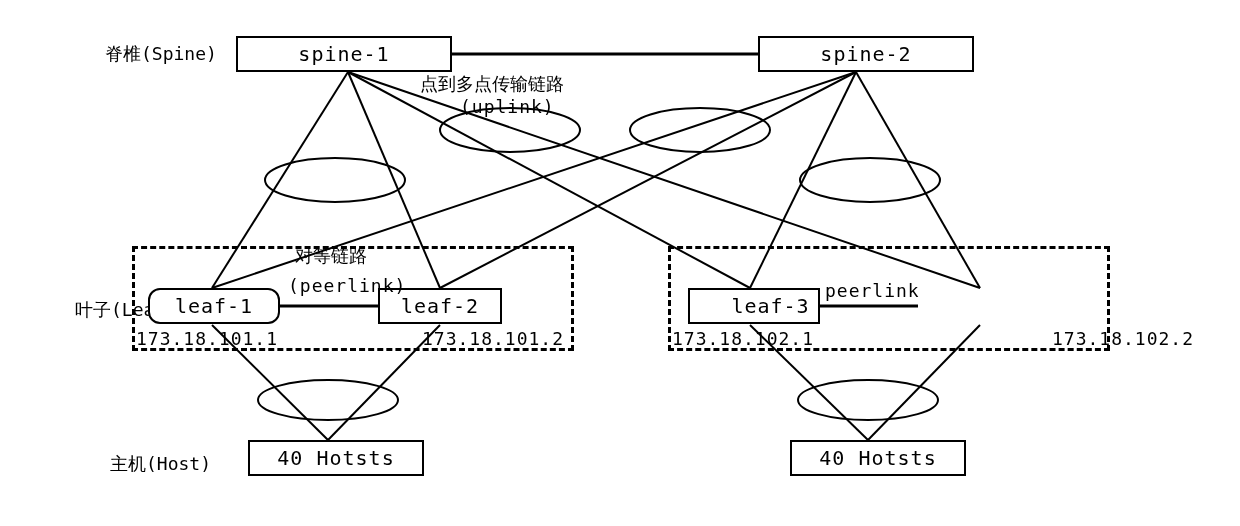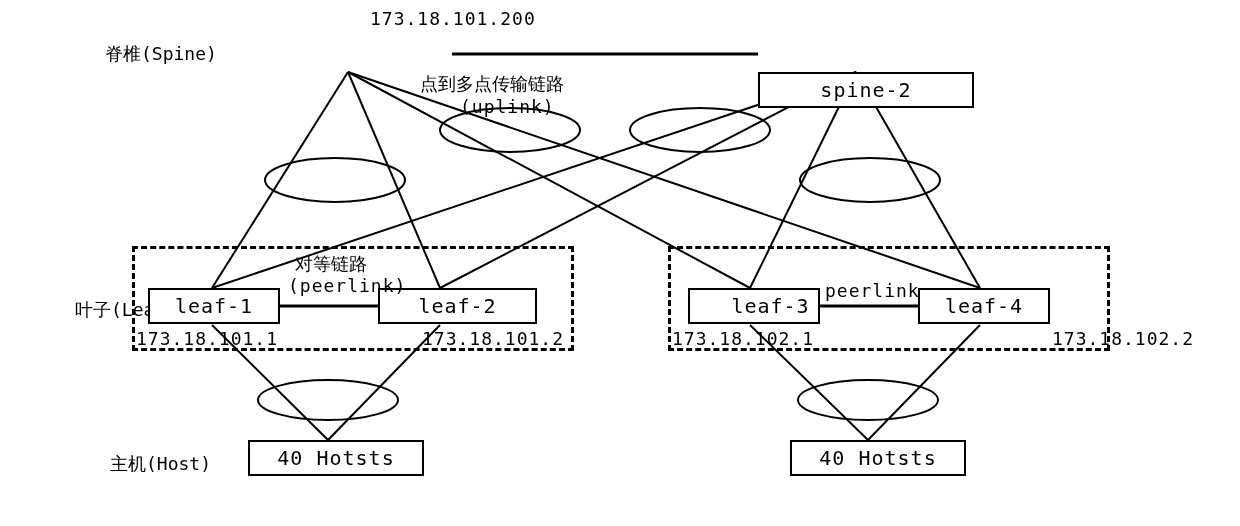--- a/index.html
+++ b/index.html
@@ -79,44 +79,43 @@
 
     <line x1="212" y1="325" x2="328" y2="440" stroke="#000" stroke-width="2"></line>
     <line x1="440" y1="325" x2="328" y2="440" stroke="#000" stroke-width="2"></line>
     <ellipse cx="328" cy="400" rx="70" ry="20" fill="none" stroke="#000" stroke-width="2"></ellipse>
 
     <line x1="750" y1="325" x2="868" y2="440" stroke="#000" stroke-width="2"></line>
     <line x1="980" y1="325" x2="868" y2="440" stroke="#000" stroke-width="2"></line>
     <ellipse cx="868" cy="400" rx="70" ry="20" fill="none" stroke="#000" stroke-width="2"></ellipse>
   </svg>
 
-  <div class="label mono" style="left:370px; top:8px;">173.18.101.200</div>
 
   <div class="label" style="left:105px; top:42px;">脊椎(Spine)</div>
   <div class="label" style="left:75px;  top:298px;">叶子(Leaf)</div>
   <div class="label" style="left:110px; top:452px;text-align:right;">主机(Host)</div>
 
-  <div class="box" style="left:758px; top:36px; width:216px; height:36px;margin-top:36px;">spine-2</div>
+  <div class="box" style="left:236px; top:36px; width:216px; height:36px;">spine-1</div>
+  <div class="box" style="left:758px; top:36px; width:216px; height:36px;">spine-2</div>
 
   <div class="label" style="left:420px; top:72px;">点到多点传输链路</div>
   <div class="label mono" style="left:460px; top:96px;">(uplink)</div>
 
   <div class="dashed" style="left:132px; top:246px; width:442px; height:105px;"></div>
   <div class="dashed" style="left:668px; top:246px; width:442px; height:105px;"></div>
 
-  <div class="box" style="left:148px; top:288px; width:132px; height:36px;">leaf-1</div>
-  <div class="box" style="left:378px; top:288px; width:159px; height:36px;">leaf-2</div>
+  <div class="box" style="left:148px; top:288px; width:132px; height:36px;border-radius:12px;">leaf-1</div>
+  <div class="box" style="left:378px; top:288px; width:124px; height:36px;">leaf-2</div>
   <div class="box" style="left:688px; top:288px; width:132px; height:36px;padding-left:33px;">leaf-3</div>
-  <div class="box" style="left:918px; top:288px; width:132px; height:36px;">leaf-4</div>
 
   <div class="label mono" style="left:136px; top:328px;">173.18.101.1</div>
   <div class="label mono" style="left:422px; top:328px;">173.18.101.2</div>
   <div class="label mono" style="left:672px; top:328px;">173.18.102.1</div>
   <div class="label mono" style="left:1052px; top:328px;">173.18.102.2</div>
 
-  <div class="label" style="left:295px; top:252px;">对等链路</div>
+  <div class="label" style="left:295px; top:244px;">对等链路</div>
   <div class="label mono" style="left:288px; top:275px;">(peerlink)</div>
   <div class="label mono" style="left:825px; top:280px;text-align:center;">peerlink</div>
 
   <div class="box" style="left:248px; top:440px; width:176px; height:36px;">40 Hotsts</div>
   <div class="box" style="left:790px; top:440px; width:176px; height:36px;">40 Hotsts</div>
 
 </div>
 
 </body></html>

